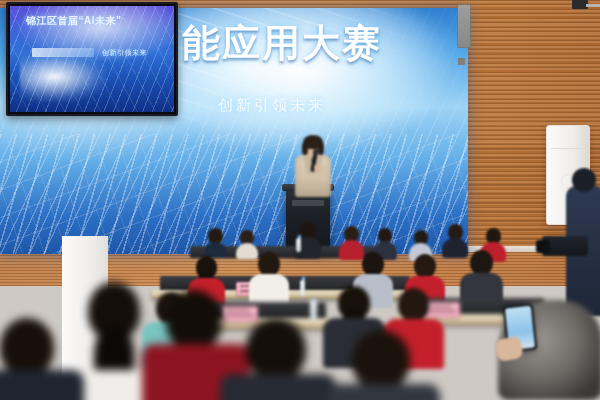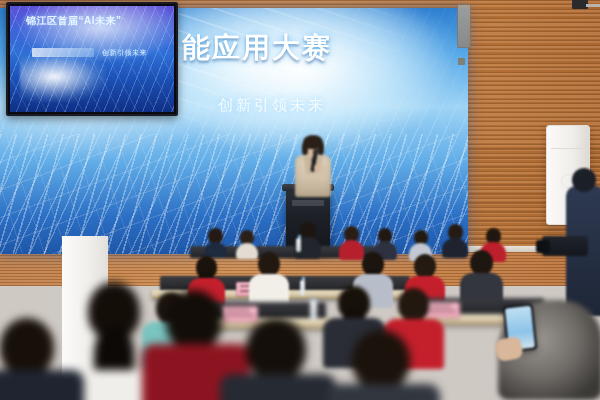--- a/index.html
+++ b/index.html
@@ -85,21 +85,21 @@
     opacity:.6;
   }
 
   .led-title{
     position:absolute;left:182px;top:14px;width:300px;
     color:#ffffff;font-weight:bold;letter-spacing:2px;
     text-shadow:0 0 8px rgba(120,200,255,.9),0 2px 3px rgba(10,50,110,.55);
     line-height:1.0;
   }
   .led-title .l1{font-size:30px;white-space:nowrap;}
-  .led-title .l2{font-size:28px;white-space:nowrap;margin-top:12px;}
+  .led-title .l2{font-size:38px;white-space:nowrap;margin-top:2px;}
   .led-sub{
     position:absolute;left:218px;top:88px;
     color:rgba(255,255,255,.86);font-size:15px;letter-spacing:3px;
     text-shadow:0 0 7px rgba(140,210,255,.9);
     white-space:nowrap;
   }
 
   
   .side-tv{
     position:absolute;left:6px;top:2px;width:172px;height:114px;

